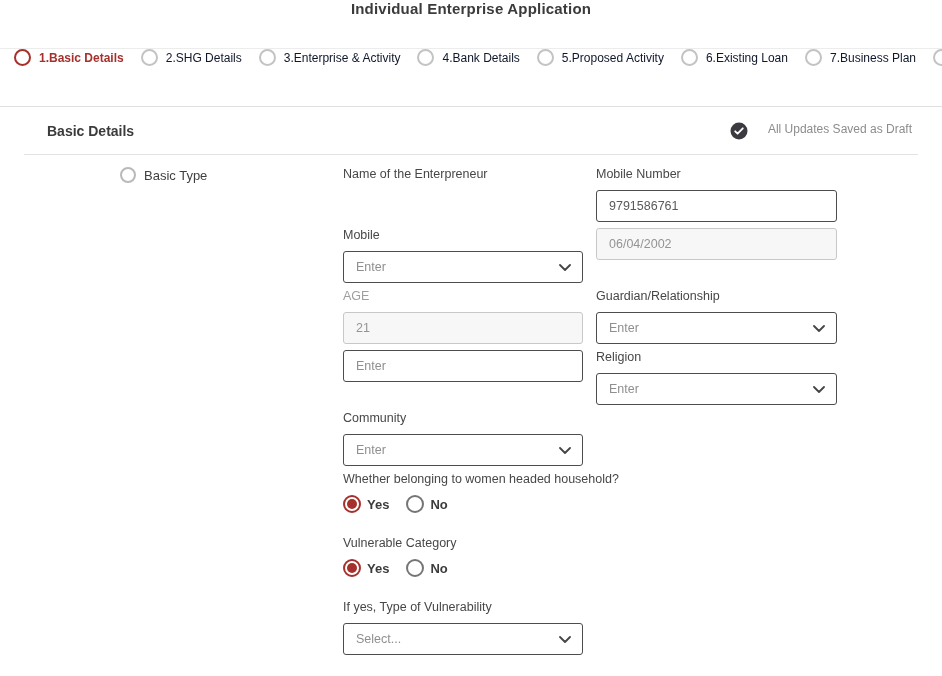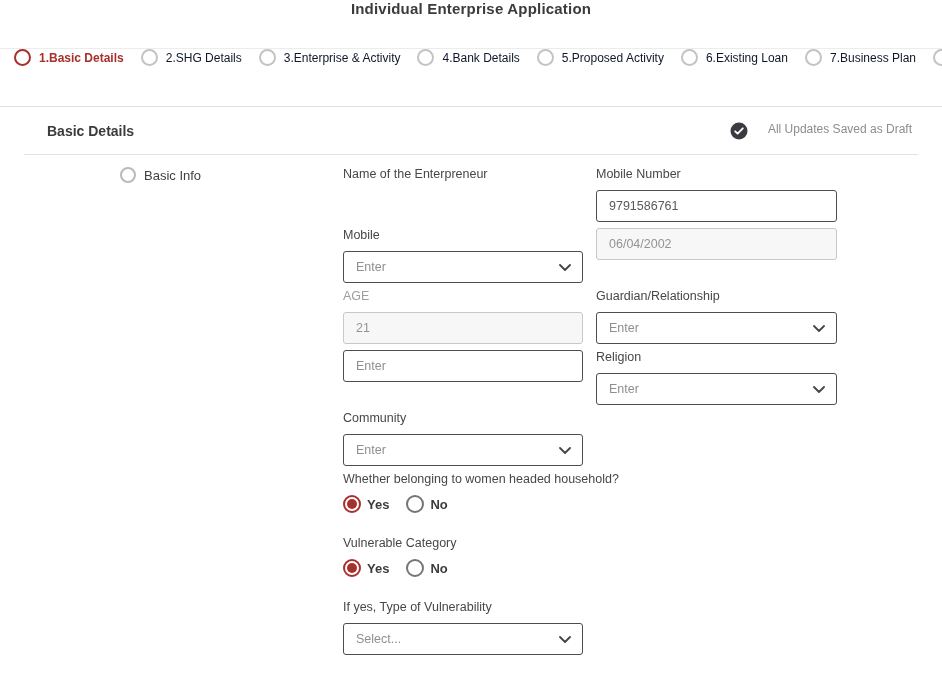--- a/index.html
+++ b/index.html
@@ -159,21 +159,21 @@
     </span>
     <span class="txt">All Updates Saved as Draft</span>
   </div>
 </section>
 <hr class="section-divider">
 
 <div class="content">
 
   <div class="side-radio">
     <span class="circle"></span>
-    <span class="lbl">Basic Info</span>
+    <span class="lbl">Basic Type</span>
   </div>
 
   <div class="form-area">
 
     <div class="row">
       <div class="cell">
         <label class="field-label">Name of the Enterpreneur</label>
       </div>
       <div class="cell c2">
         <label class="field-label">Mobile Number</label>

